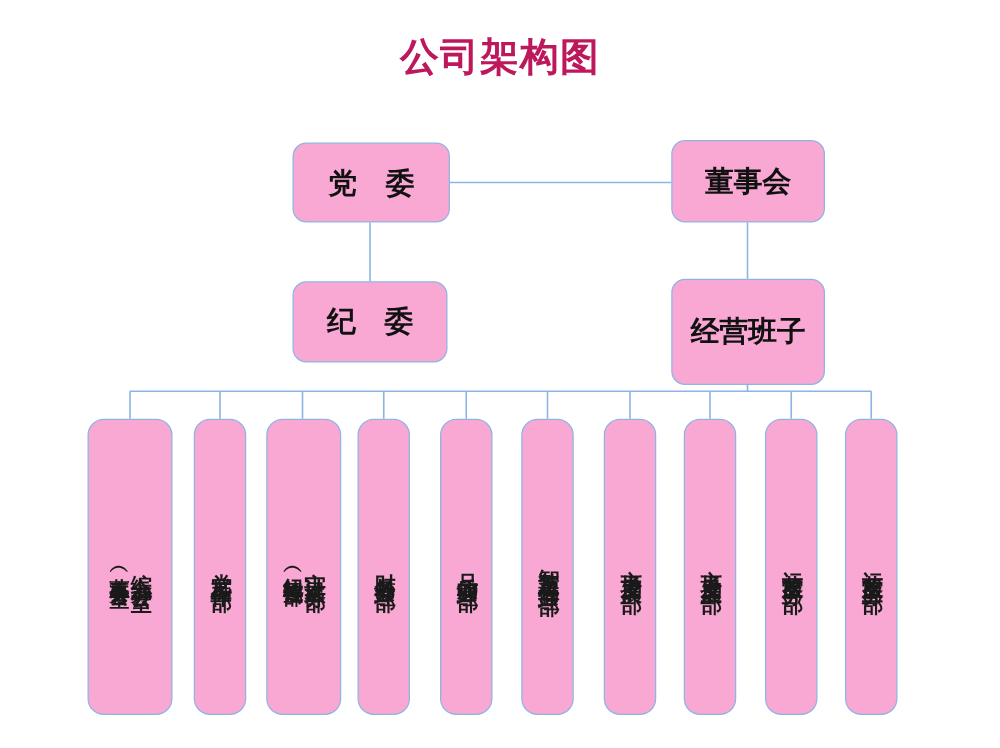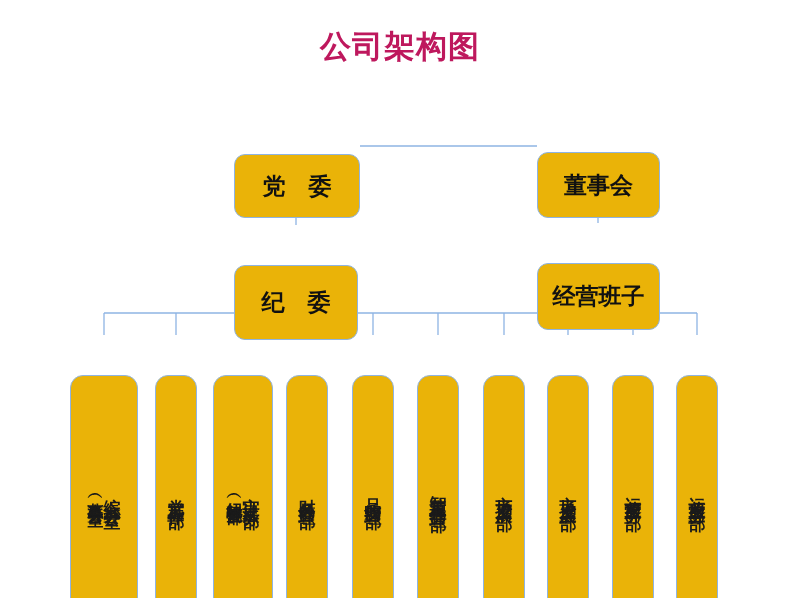--- a/index.html
+++ b/index.html
@@ -43,22 +43,21 @@
     height: 598px;
     pointer-events: none;
   }
 
   
   .node {
     position: absolute;
     box-sizing: border-box;
     border: 1.3px solid #8EB4E3;
     border-radius: 11px;
-    background: #eab308;
-    margin-top: 40px;
+    background: #f9a8d4;
   }
 
   
   .node-h {
     display: flex;
     align-items: center;
     justify-content: center;
   }
   .node-h .node-label {
     font-family: "DejaVu Sans", "Liberation Sans", sans-serif;
@@ -133,25 +132,25 @@
   </svg>
 
   <div class="node node-h spaced" style="left:234px; top:114px; width:126px; height:64px;">
     <span class="node-label">党　委</span>
   </div>
 
   <div class="node node-h" style="left:537px; top:112px; width:123px; height:66px;">
     <span class="node-label">董事会</span>
   </div>
 
-  <div class="node node-h spaced" style="left:234px; top:225px; width:124px; height:75px;">
+  <div class="node node-h spaced" style="left:234px; top:225px; width:124px; height:65px;">
     <span class="node-label">纪　委</span>
   </div>
 
-  <div class="node node-h" style="left:537px; top:223px; width:123px; height:67px;">
+  <div class="node node-h" style="left:537px; top:223px; width:123px; height:85px;">
     <span class="node-label">经营班子</span>
   </div>
 
   <div class="node node-v two-col" style="left:70px; top:335px; width:68px; height:237px;">
     <span class="vtext">综合办公室</span>
     <span class="vtext sub">（董事会办公室）</span>
   </div>
 
   <div class="node node-v" style="left:155px; top:335px; width:42px; height:237px;">
     <span class="vtext">党群工作部</span>

